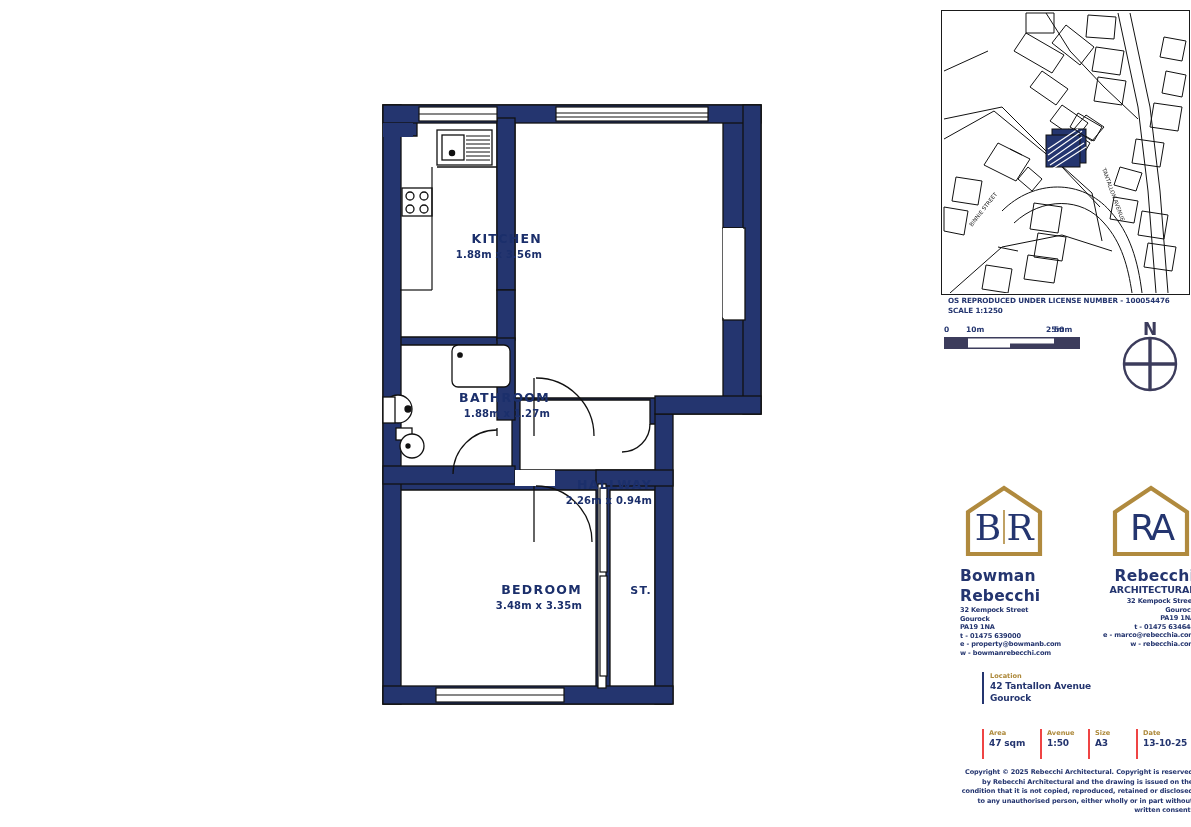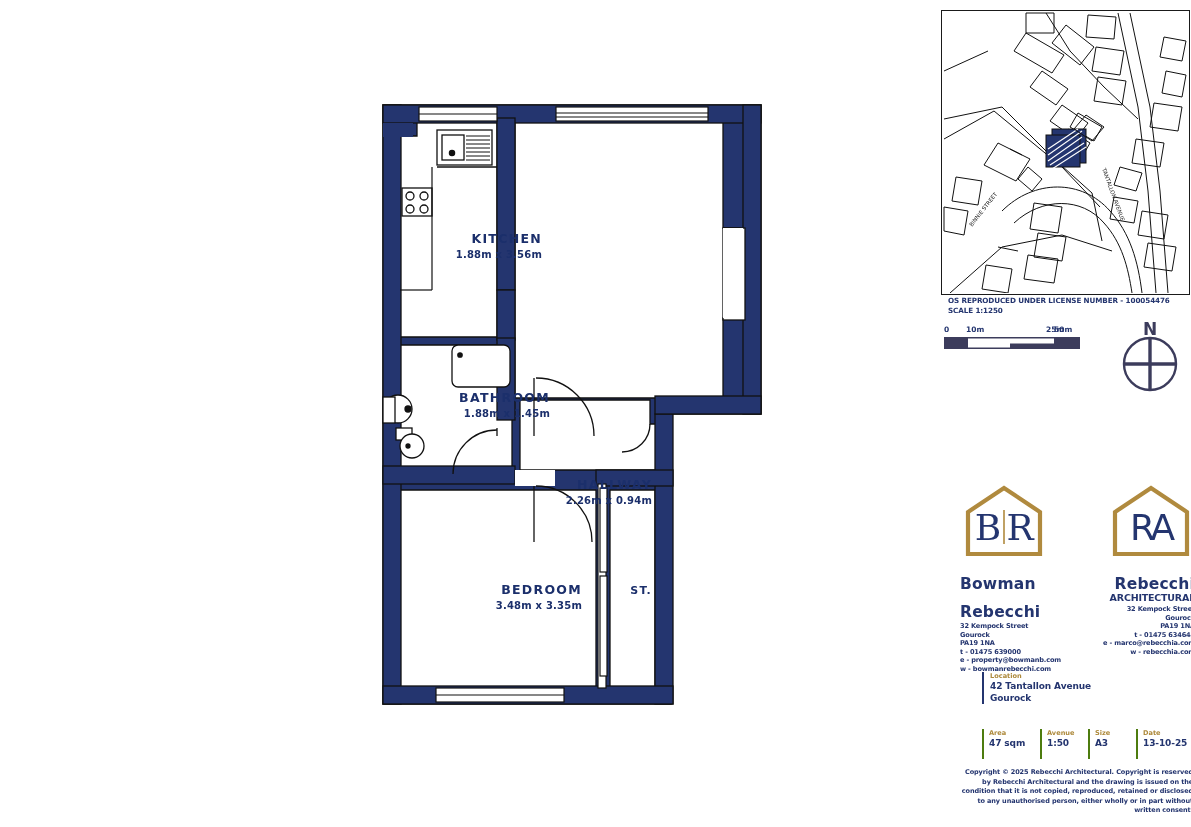--- a/index.html
+++ b/index.html
@@ -18,31 +18,31 @@
   #compass{position:absolute;left:1110px;top:318px;width:80px;height:80px;}
 
   
   #logo-row{position:absolute;left:960px;top:482px;width:235px;height:185px;}
   .logo-col{position:absolute;top:0;width:110px;}
   .logo-col.left{left:0;text-align:left;}
   .logo-col.right{left:125px;text-align:right;}
   .logo-mark{width:88px;height:78px;}
   .logo-col.right .logo-mark{margin-left:auto;}
   .brand-name{color:#24356f;font-size:15.5px;font-weight:bold;line-height:16px;
-              letter-spacing:0.2px;margin-top:12px;}
+              letter-spacing:0.2px;margin-top:4px;}
   .brand-sub{color:#24356f;font-size:9.5px;font-weight:bold;letter-spacing:-0.2px;line-height:11px;}
   .addr{color:#24356f;font-size:6.6px;font-weight:bold;line-height:8.6px;letter-spacing:-0.15px;margin-top:2px;}
 
   
   #location-box{position:absolute;left:982px;top:672px;width:212px;
                 border-left:2px solid #24356f;padding-left:6px;box-sizing:border-box;}
   .field-label{color:#ae8a3c;font-size:6.6px;font-weight:bold;line-height:9px;}
   .field-value{color:#24356f;font-size:9px;font-weight:bold;line-height:11.5px;letter-spacing:-0.1px;}
   #info-table{position:absolute;left:982px;top:729px;width:212px;height:30px;display:flex;}
-  #info-table .cell{border-left:2px solid #4d7c0f;padding-left:5px;box-sizing:border-box;}
+  #info-table .cell{border-left:2px solid #ef4444;padding-left:5px;box-sizing:border-box;}
   #info-table .cell.c0{width:58px;}
   #info-table .cell.c1{width:48px;}
   #info-table .cell.c2{width:48px;}
   #info-table .cell.c3{width:58px;}
   #copyright{position:absolute;left:955px;top:768px;width:238px;color:#24356f;
              text-align:right;font-size:6.5px;font-weight:bold;line-height:9.6px;letter-spacing:-0.1px;}
 
   
   .rl{position:absolute;color:#1b2f6b;font-weight:bold;text-align:right;
       letter-spacing:1px;line-height:16px;white-space:nowrap;}
@@ -183,21 +183,21 @@
       <rect x="600" y="576" width="7" height="100"></rect>
     </g>
   </svg>
 
   <div class="rl" style="left:410px;top:231px;width:132px;">
     <div class="nm">KITCHEN</div>
     <div class="dm">1.88m x 3.56m</div>
   </div>
   <div class="rl" style="left:400px;top:390px;width:150px;">
     <div class="nm">BATHROOM</div>
-    <div class="dm">1.88m x 1.45m</div>
+    <div class="dm">1.88m x 1.27m</div>
   </div>
   <div class="rl" style="left:492px;top:437px;width:160px;margin-top:40px;">
     <div class="nm">HALLWAY</div>
     <div class="dm">2.26m x 0.94m</div>
   </div>
   <div class="rl" style="left:442px;top:582px;width:140px;">
     <div class="nm">BEDROOM</div>
     <div class="dm">3.48m x 3.35m</div>
   </div>
   <div class="rl small" style="left:608px;top:583px;width:44px;">

